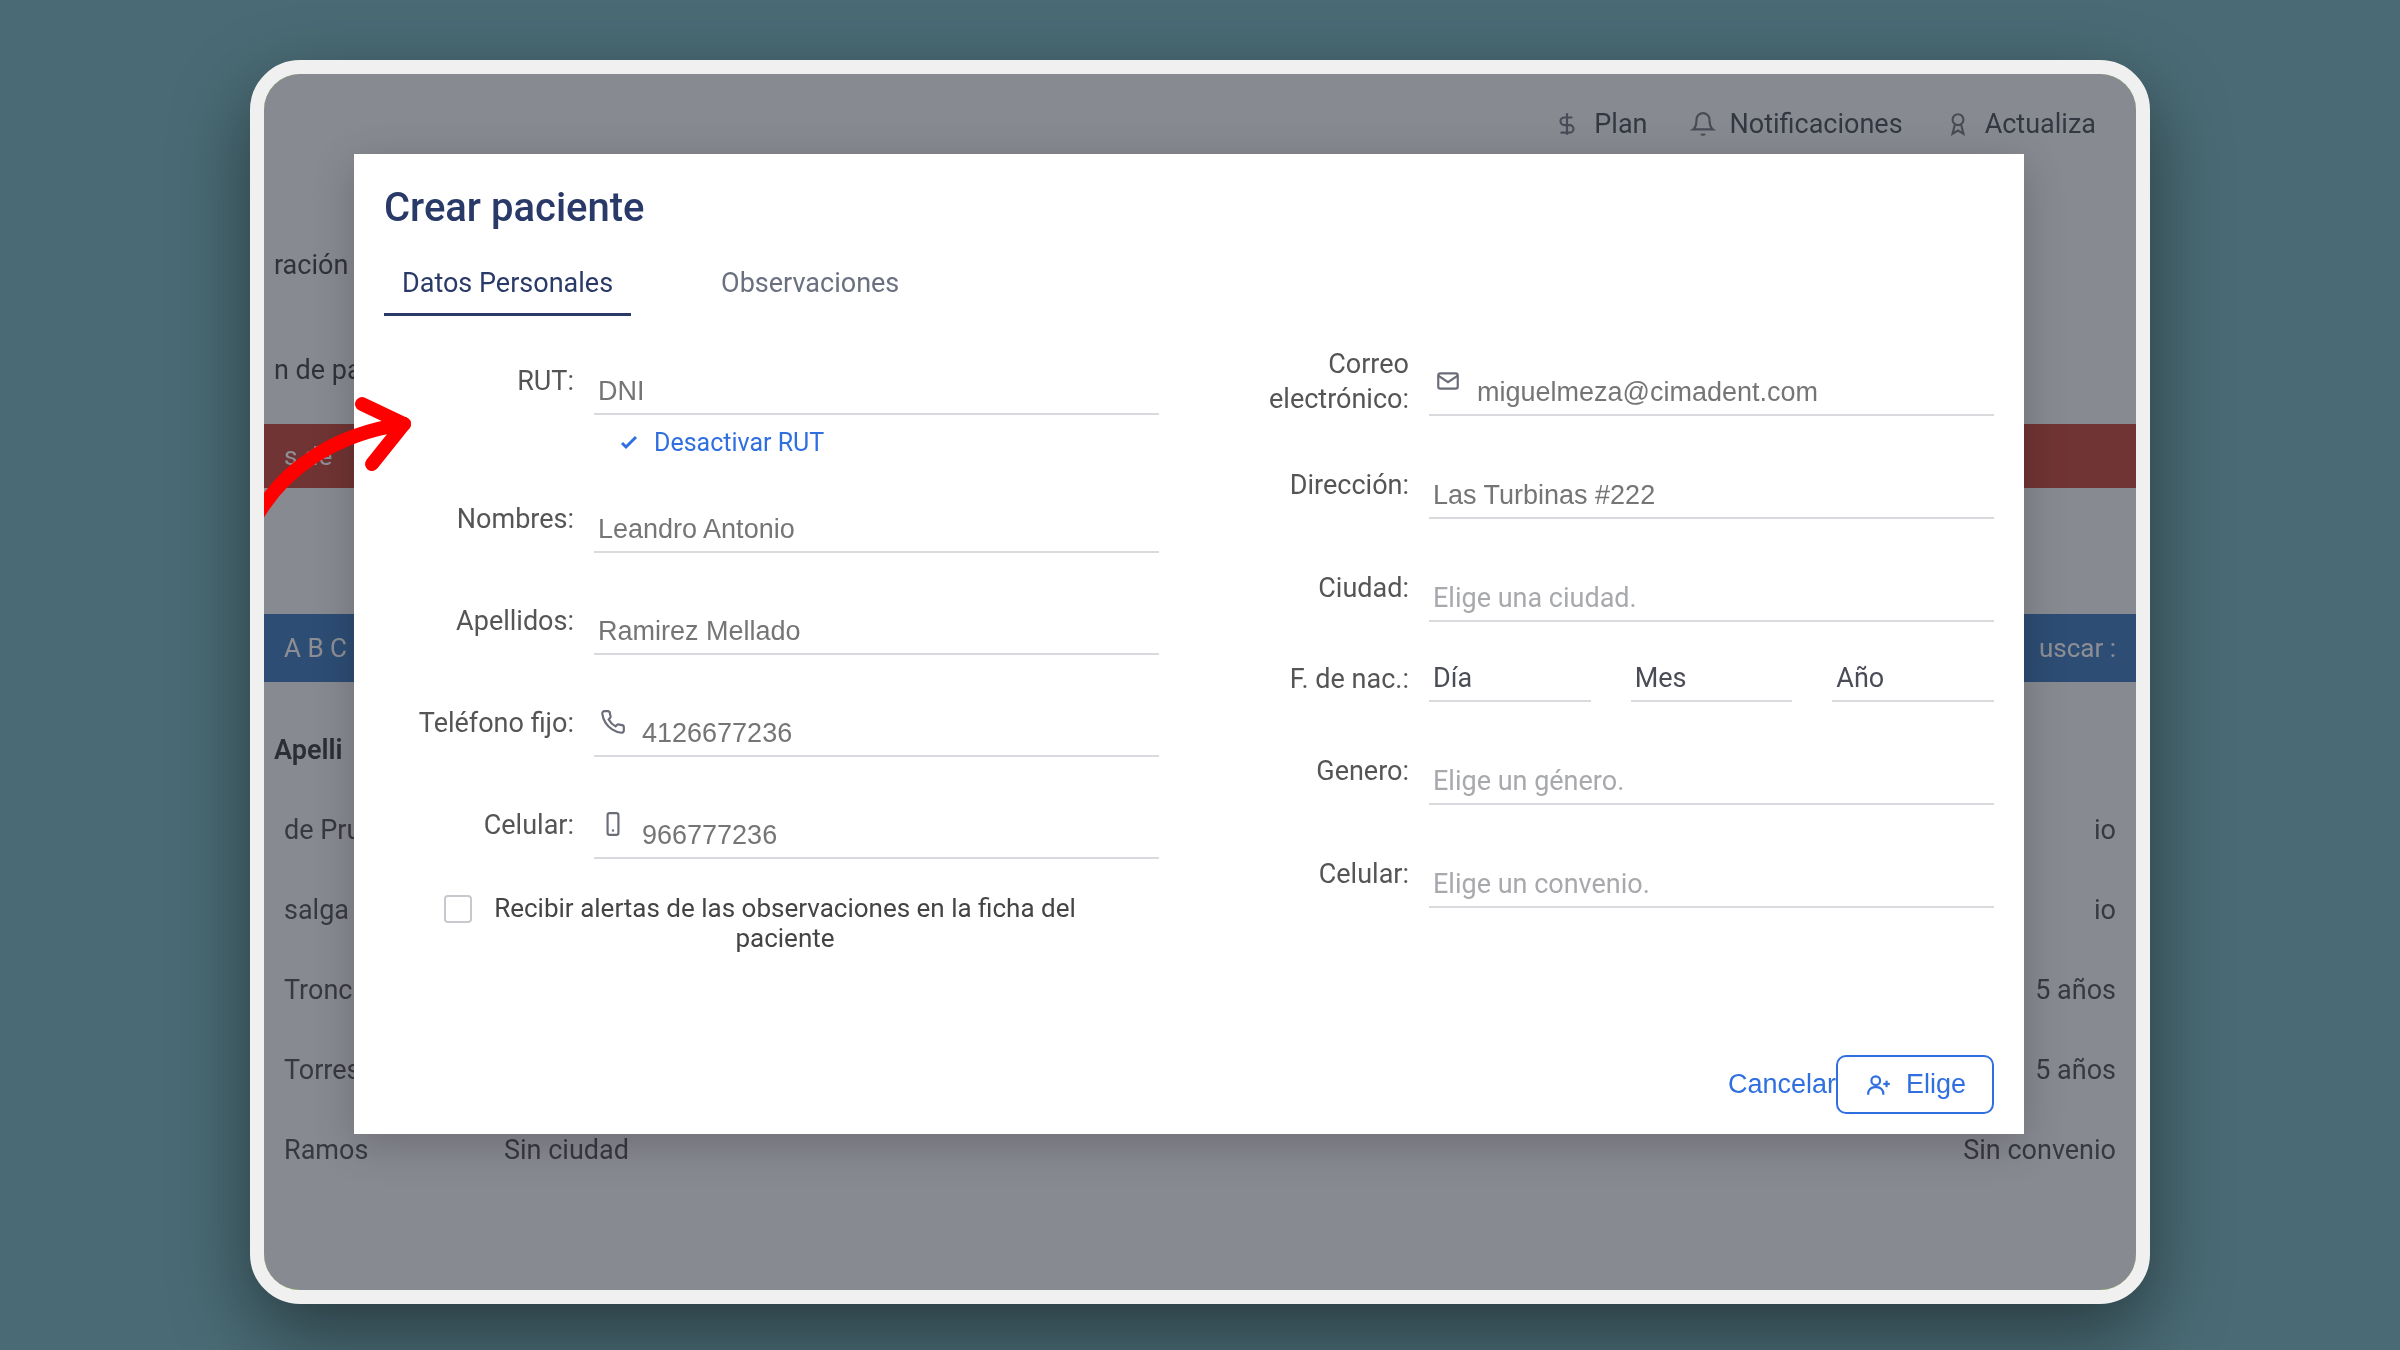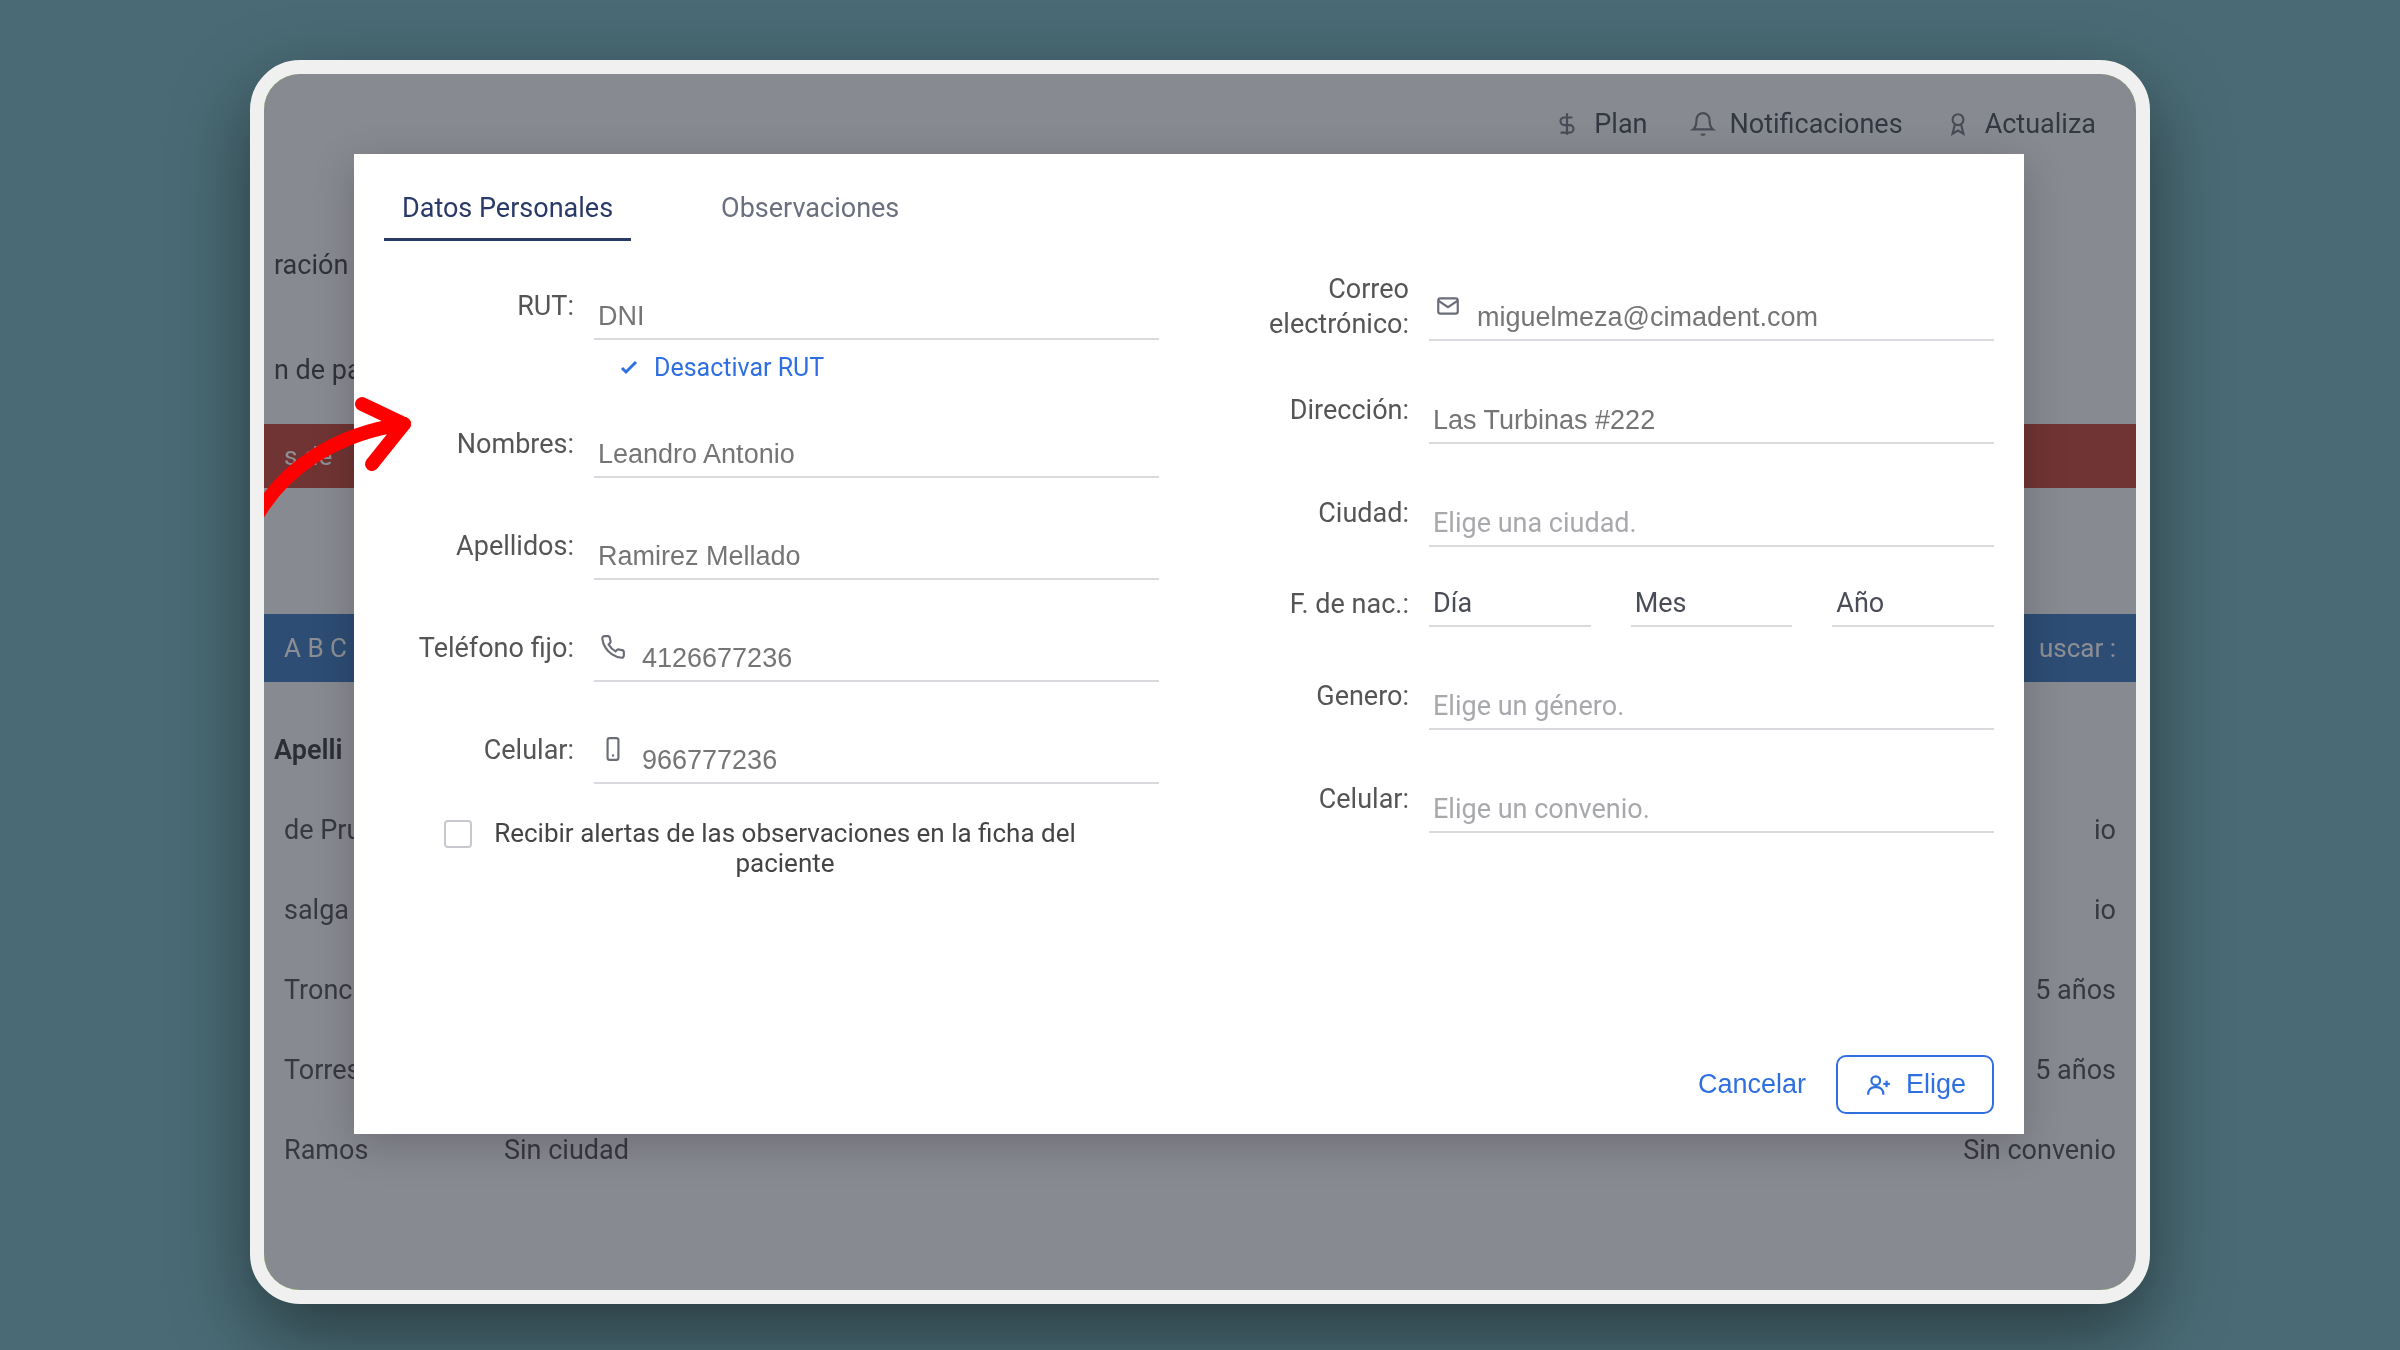--- a/index.html
+++ b/index.html
@@ -213,21 +213,20 @@
     width: 28px; height: 28px;
     border: 2px solid #c7c9cf;
     border-radius: 4px;
     flex-shrink: 0;
     margin-top: 2px;
   }
   .modal-actions {
     display: flex;
     justify-content: flex-end;
     align-items: center;
-    gap: 30px;
     padding-top: 20px;
   }
   .btn-cancel {
     color: #2f6fe0;
     font-size: 27px;
     background: none;
     border: none;
     cursor: pointer;
   }
   .btn-create {
@@ -315,20 +314,21 @@
     </div>
     <div class="bg-table-row r5">
       <span>Ramos</span>
       <span class="col-mid">Sin ciudad</span>
       <span class="col-right">Sin convenio</span>
     </div>
 
     <div class="overlay-dim"></div>
 
     <div class="modal">
+      <div class="modal-title">Crear paciente</div>
 
       <div class="tabs">
         <div class="tab active">Datos Personales</div>
         <div class="tab">Observaciones</div>
       </div>
 
       <div class="form-cols">
 
         <div class="col">
 

